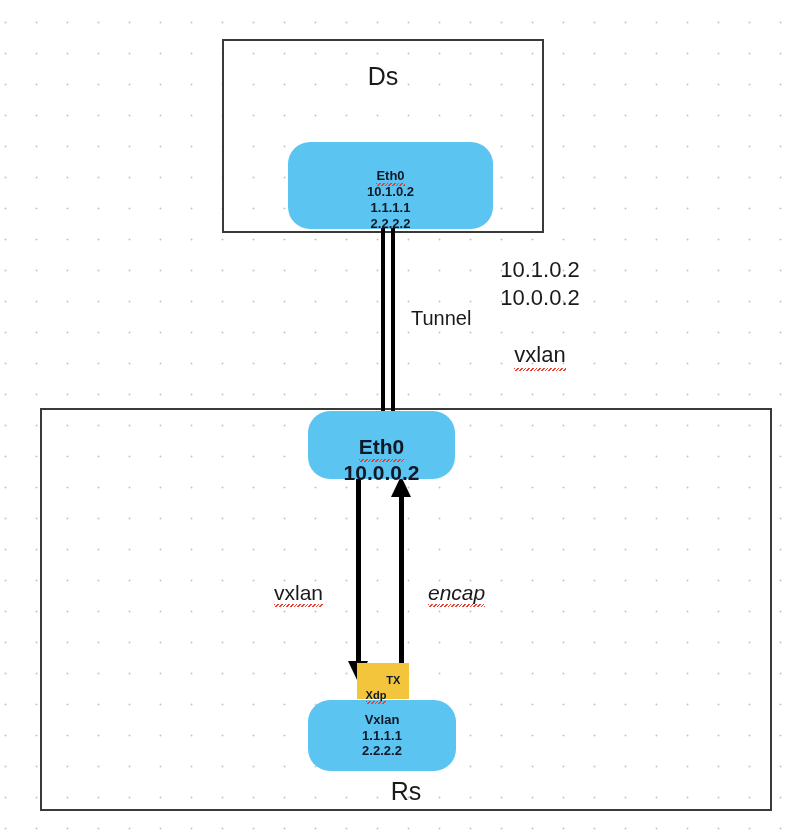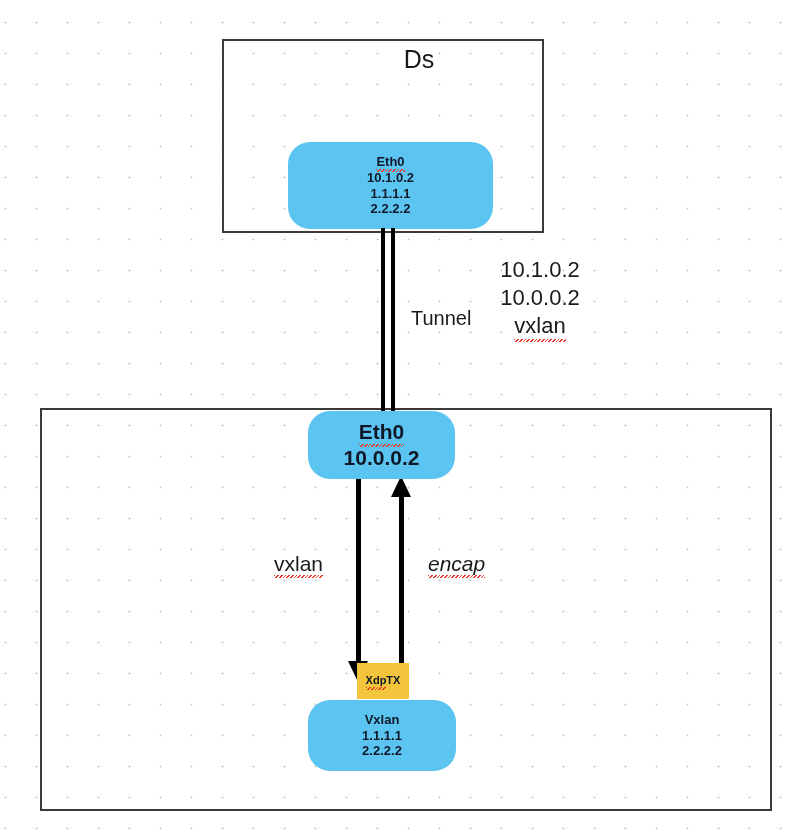--- a/index.html
+++ b/index.html
@@ -32,21 +32,21 @@
   #rs-box { left: 40px; top: 408px; width: 732px; height: 403px; }
 
   .host-label {
     position: absolute;
     font-size: 25px;
     color: #1a1a1a;
     text-align: center;
     white-space: nowrap;
     font-family: "Liberation Sans", sans-serif;
   }
-  #ds-label { left: 222px; top: 45px; width: 322px; padding-left: 36px; }
+  #ds-label { left: 222px; top: 62px; width: 322px; }
   #rs-label { left: 40px; top: 777px; width: 732px; }
 
   
   .node-blue {
     position: absolute;
     background: #5BC4F1;
     border-radius: 22px;
     box-sizing: border-box;
     display: flex;
     flex-direction: column;
@@ -84,20 +84,21 @@
     display: flex;
     align-items: center;
     justify-content: center;
     z-index: 5;
   }
 
   
   .squiggle {
     position: relative;
     display: inline-block;
+    margin-top: 29px;
   }
   .squiggle::after {
     content: "";
     position: absolute;
     left: 0;
     right: 0;
     bottom: -2px;
     height: 3px;
     background-image: repeating-linear-gradient(
       135deg,
@@ -191,20 +192,21 @@
 
   <div id="tunnel-label">Tunnel</div>
 
   <div id="tunnel-stack">
     <div>10.1.0.2</div>
     <div>10.0.0.2</div>
     <div><span class="squiggle">vxlan</span></div>
   </div>
 
   <div id="rs-box" class="host-box"></div>
+  <div id="rs-label" class="host-label">Rs</div>
 
   <div id="rs-eth0" class="node-blue">
     <span class="squiggle">Eth0</span>
     <span>10.0.0.2</span>
   </div>
 
   <div id="decap-line" class="arrow-line"></div>
   <div id="decap-head" class="arrow-head"></div>
   <div id="decap-label" class="flow-label"><span class="squiggle">vxlan</span></div>
 

